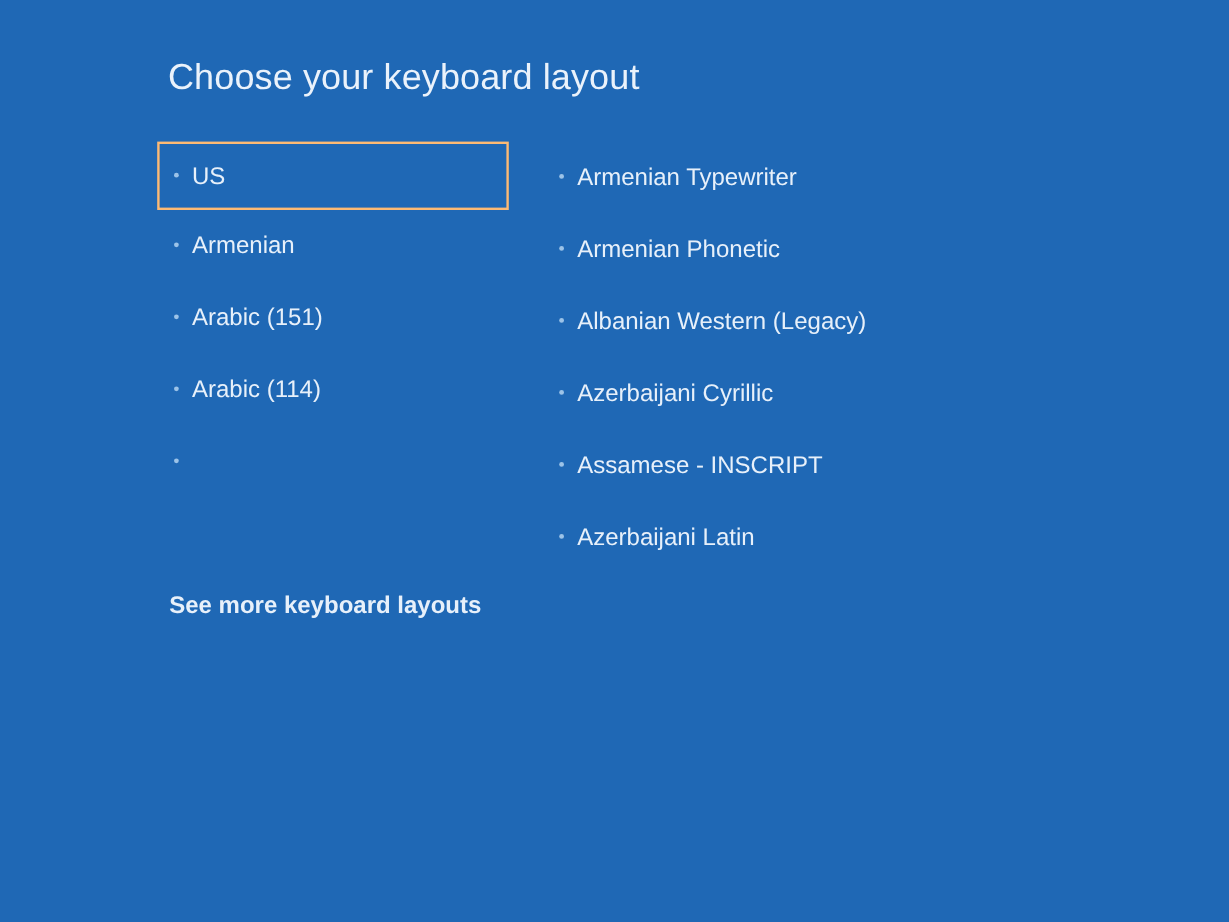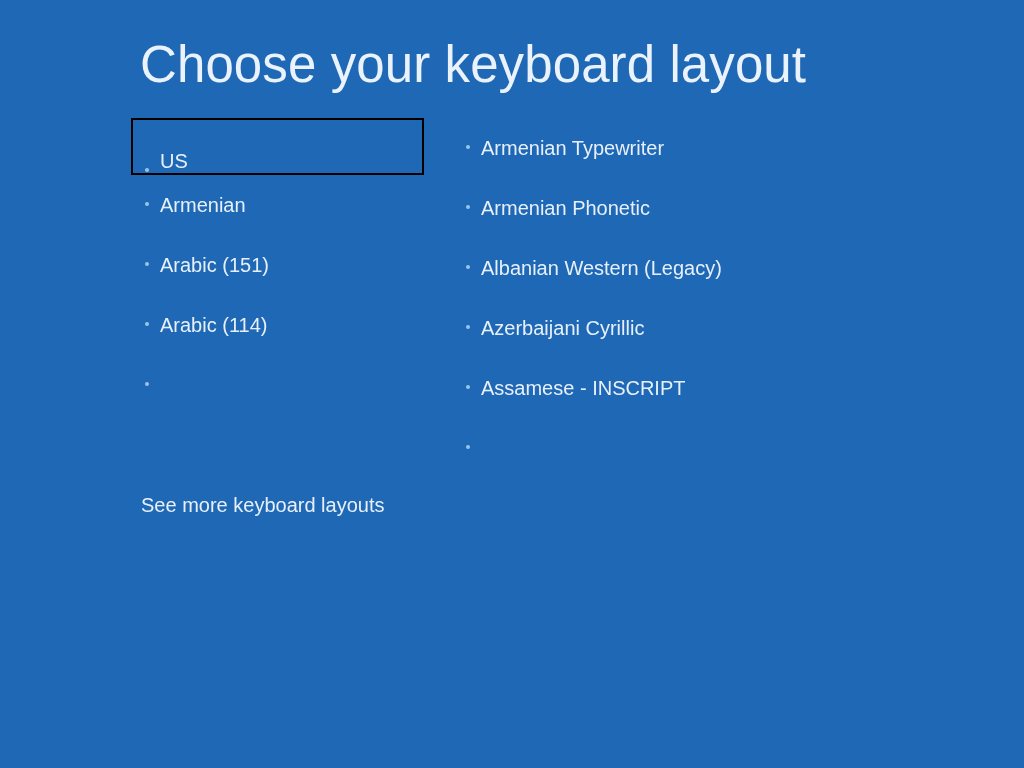--- a/index.html
+++ b/index.html
@@ -18,21 +18,21 @@
     position: relative;
     width: 1024px;
     height: 768px;
     background: #1F68B5;
   }
   
   #page-title {
     position: absolute;
     left: 140px;
     top: 38px;
-    font-size: 51px;
+    font-size: 30px;
     font-weight: 300;
     letter-spacing: 0.1px;
     color: #EAF2FB;
     line-height: 54px;
     white-space: nowrap;
   }
   
   .column {
     position: absolute;
     top: 118px;
@@ -63,33 +63,32 @@
   }
   .item-label {
     font-size: 20px;
     font-weight: 300;
     color: #E7F0FA;
     line-height: 24px;
     white-space: nowrap;
   }
   
   .layout-item.selected {
-    border: 2px solid #000000;
+    border: 2px solid #fdba74;
     padding-left: 12px;
     height: 57px;
     width: 293px;
-    align-items: flex-end;
   }
   
   #see-more-link {
     position: absolute;
     left: 141px;
     top: 492px;
     font-size: 20px;
-    font-weight: 400;
+    font-weight: 700;
     color: #E7F0FA;
     line-height: 26px;
     white-space: nowrap;
     cursor: pointer;
   }
 </style>
 </head>
 <body>
 
 <div id="screen">
@@ -134,18 +133,19 @@
       <div class="layout-item">
         <span class="bullet"></span>
         <span class="item-label">Azerbaijani Cyrillic</span>
       </div>
       <div class="layout-item">
         <span class="bullet"></span>
         <span class="item-label">Assamese - INSCRIPT</span>
       </div>
       <div class="layout-item">
         <span class="bullet"></span>
+        <span class="item-label">Azerbaijani Latin</span>
       </div>
     </div>
 
   <div id="see-more-link">See more keyboard layouts</div>
 
 </div>
 
 </body></html>

